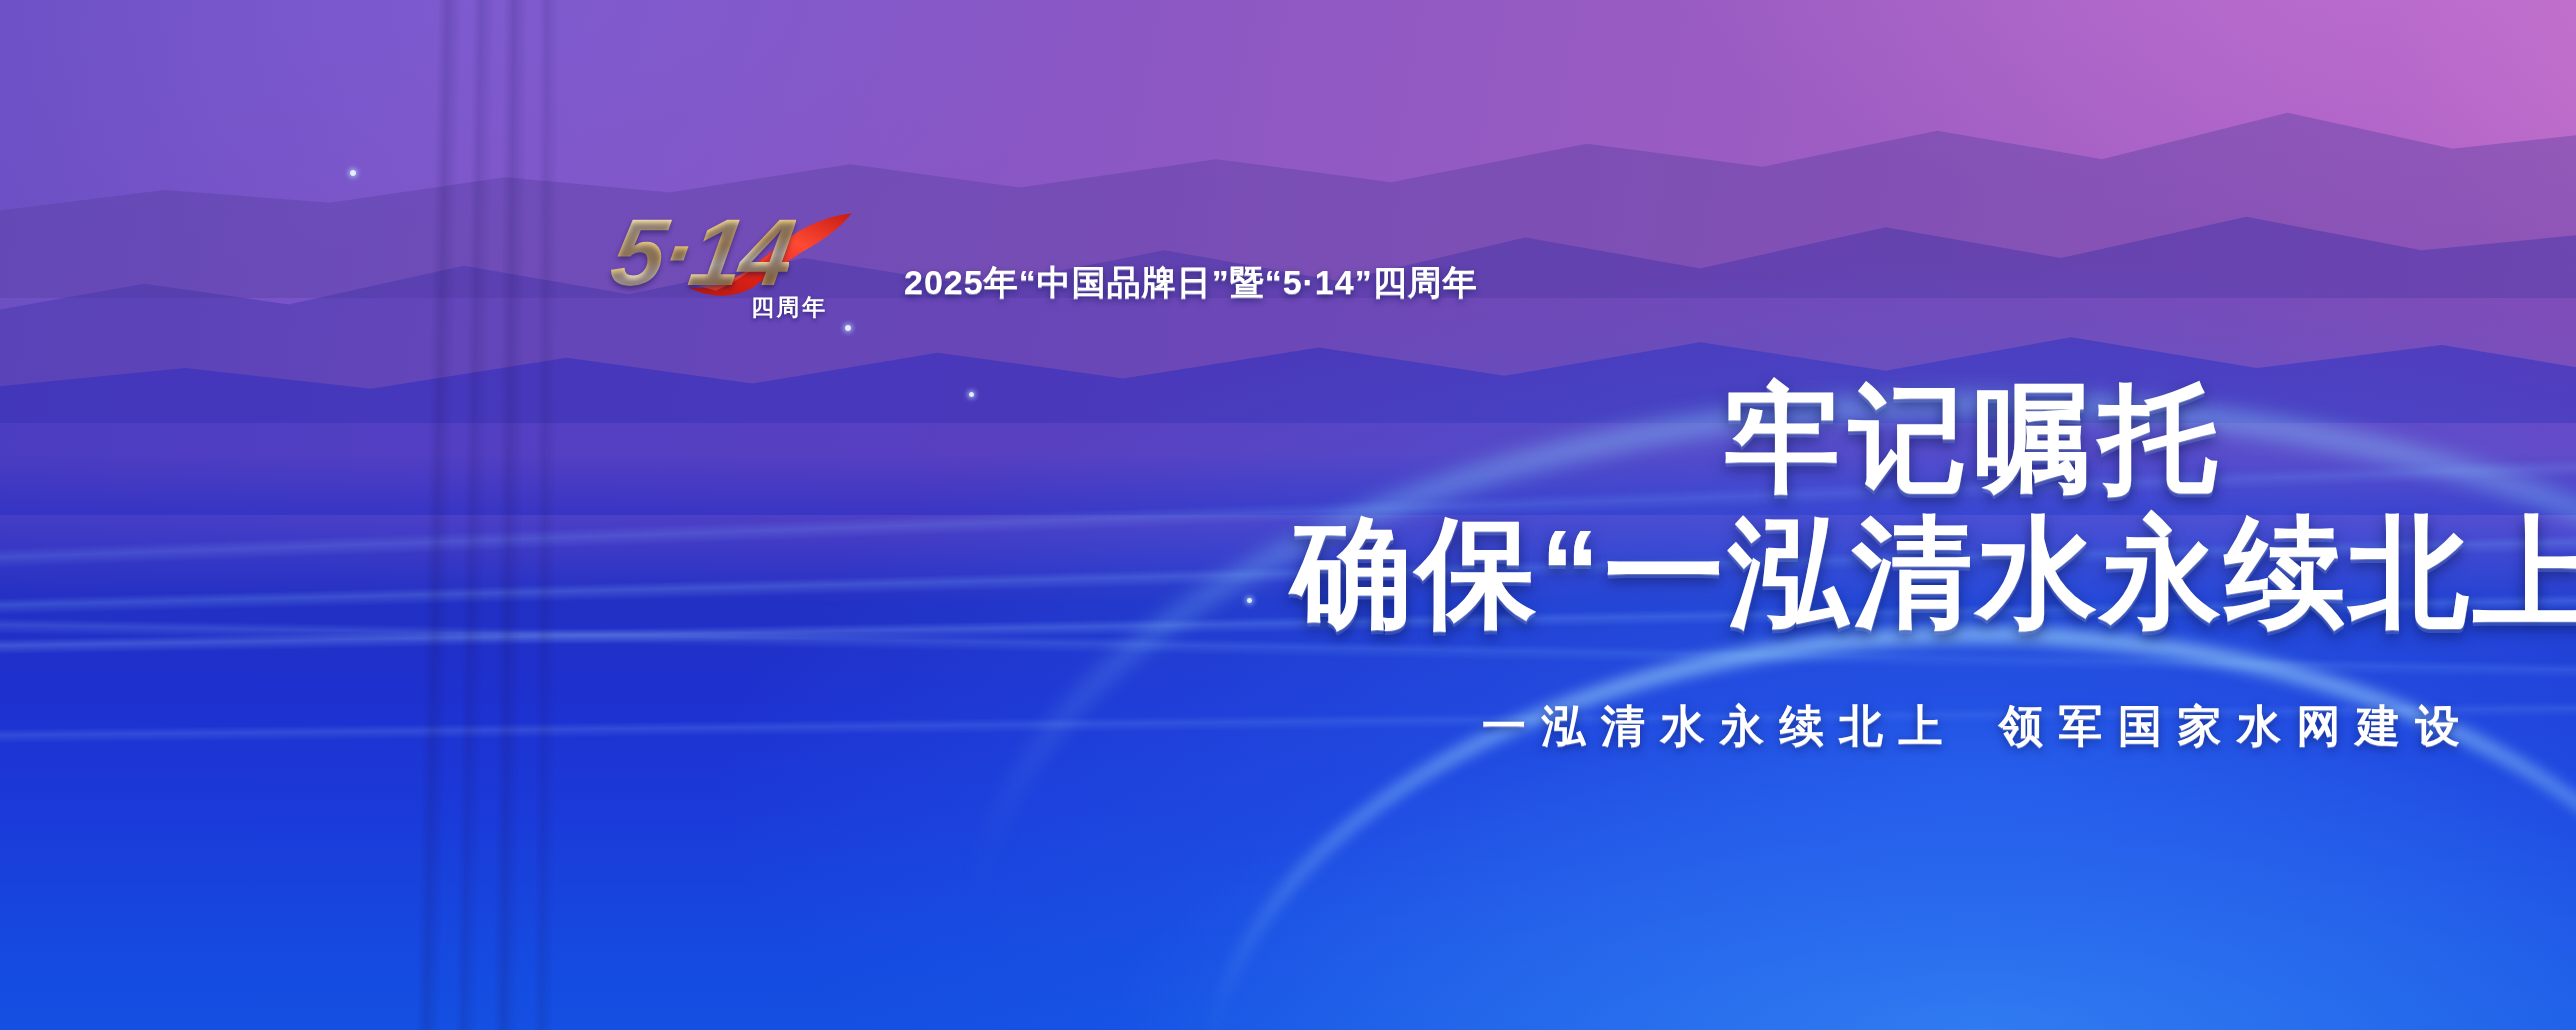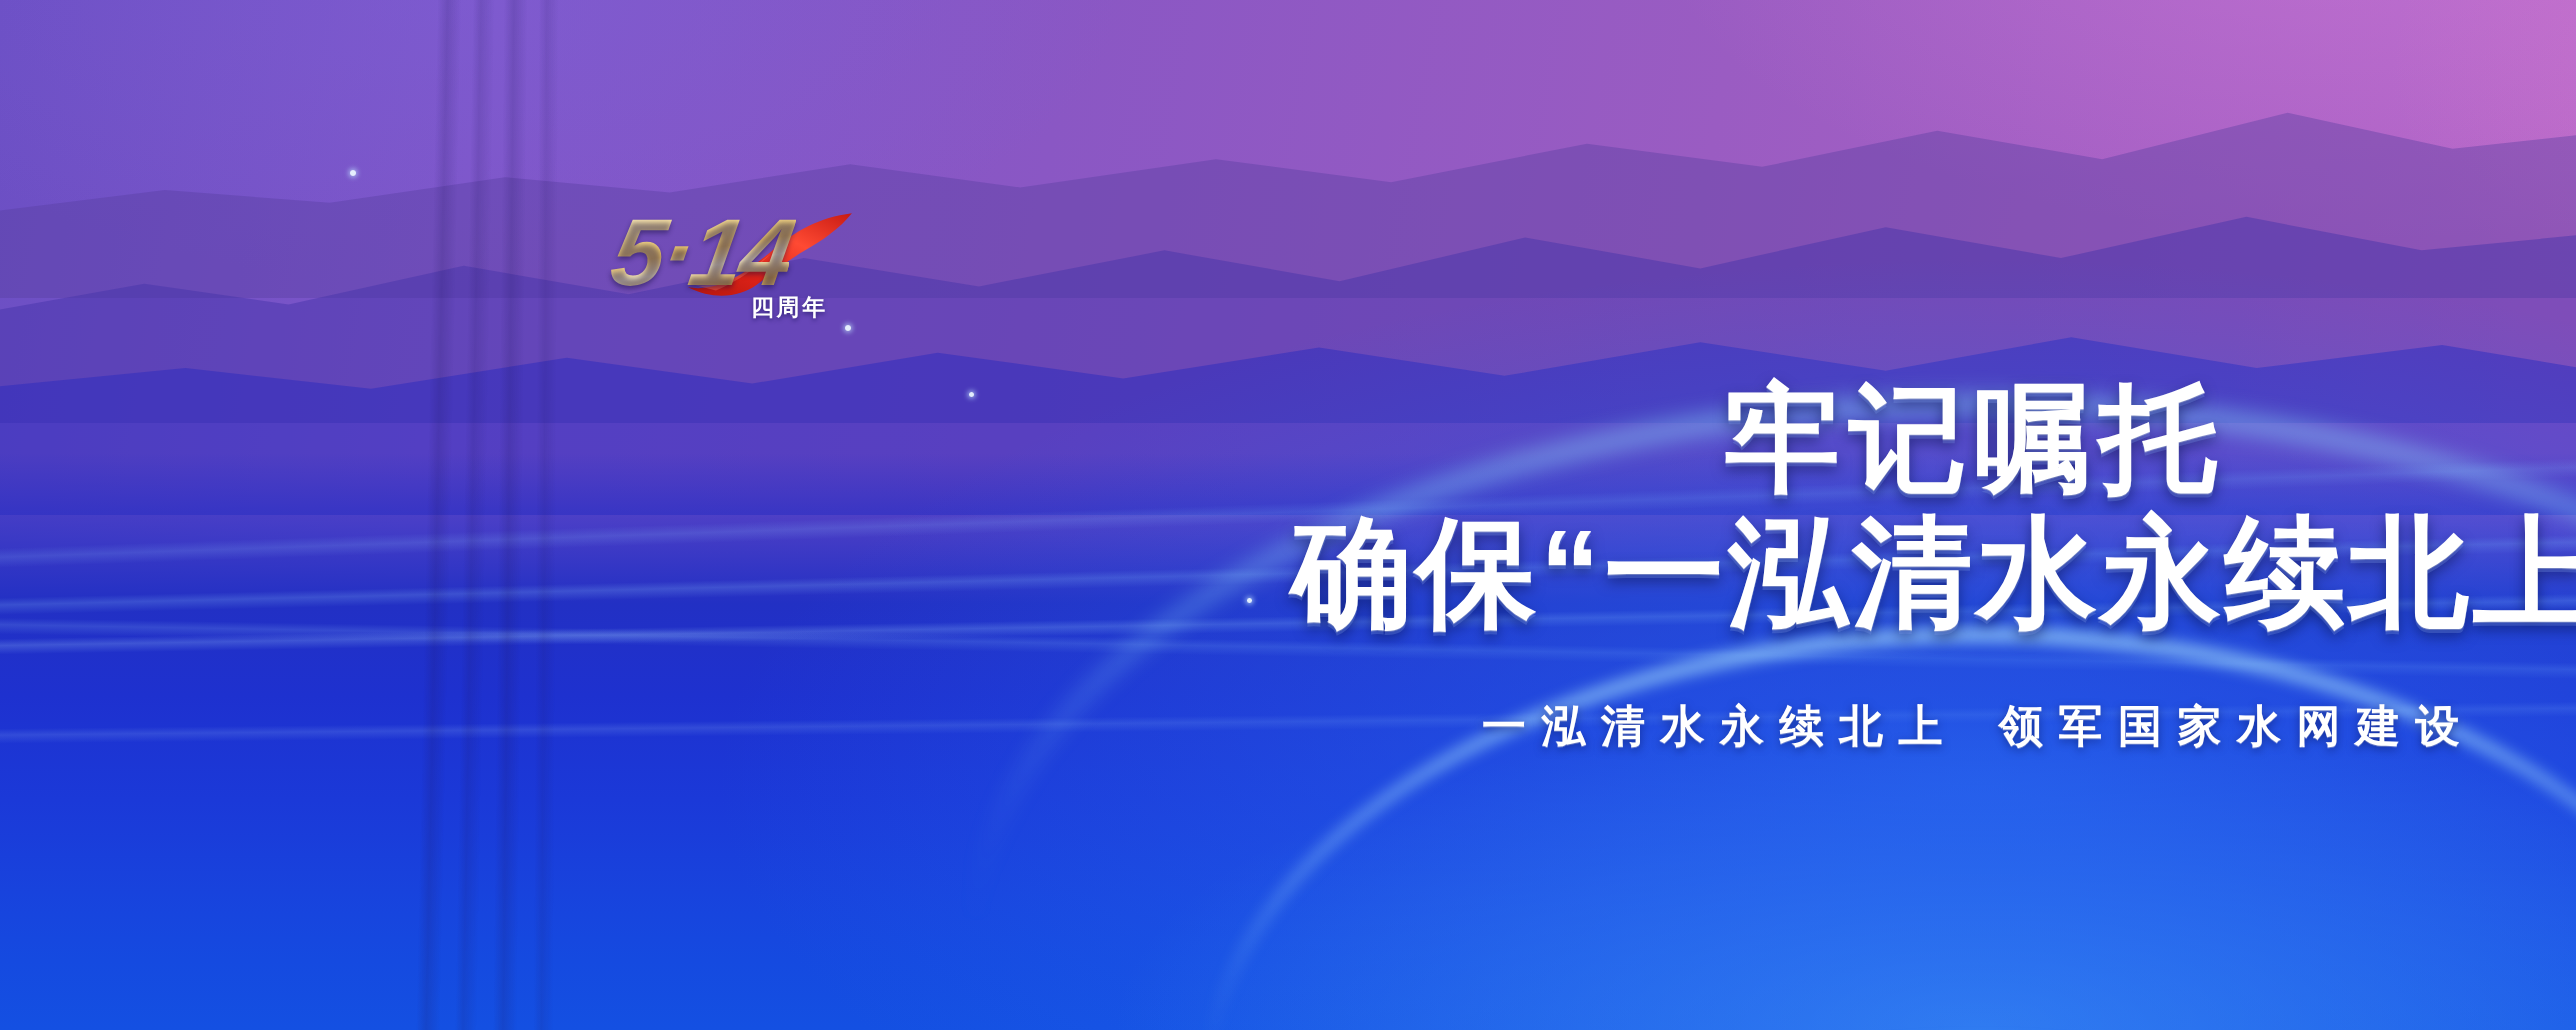--- a/index.html
+++ b/index.html
@@ -245,20 +245,21 @@
         </defs>
         <path d="M6,150 C70,160 120,120 170,78 C215,40 260,14 324,6
                  C300,36 268,58 230,80 C196,100 168,124 138,146
                  C108,168 56,176 6,150 Z" fill="url(#rg)"></path>
         <path d="M20,146 C80,150 124,118 168,84 C134,116 98,140 60,156 Z" fill="rgba(255,120,90,.45)"></path>
       </svg>
       <div class="numerals">5·14</div>
       <div class="sub">四周年</div>
     </div>
 
+    <div class="event-line">2025年“中国品牌日”暨“5·14”四周年</div>
 
     <div class="hero">
       <div class="hero-line hero-1">牢记嘱托</div>
       <div class="hero-line hero-2">确保“一泓清水永续北上”</div>
     </div>
 
     <div class="slogan">
       <span>一泓清水永续北上</span><span class="gap"></span><span>领军国家水网建设</span>
     </div>
 

